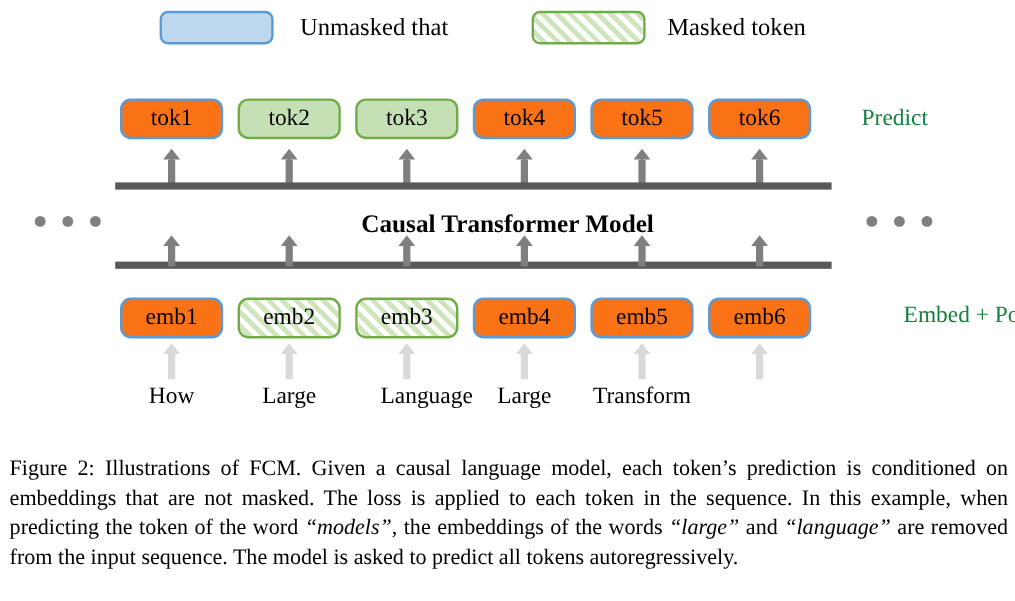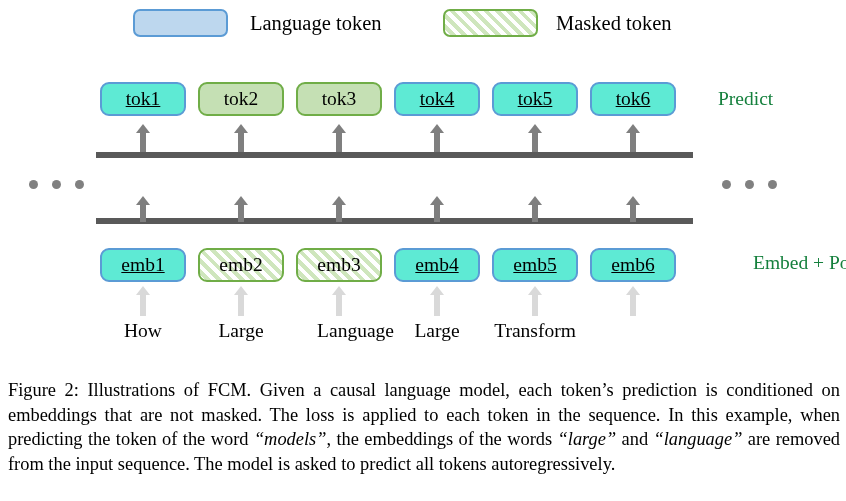--- a/index.html
+++ b/index.html
@@ -40,21 +40,21 @@
   .tokbox{
     position:absolute;
     width:86px;height:34px;
     border-radius:9px;
     box-sizing:border-box;
     font-size:19.5px;
     line-height:30px;
     text-align:center;
     white-space:nowrap;
   }
-  .b-blue{background:#5eead4;border:2.5px solid #5b9bd5;text-decoration:underline;}
+  .b-blue{background:#f97316;border:2.5px solid #5b9bd5;}
   .b-green-solid{background:#c5e0b4;border:2.5px solid #70ad47;}
   .b-green-hatch{
     border:2.5px solid #70ad47;
     background:
       repeating-linear-gradient(45deg,
         #ffffff 0px, #ffffff 4px,
         #cfe6bd 4px, #cfe6bd 8px);
   }
 
   
@@ -131,21 +131,21 @@
     text-align:justify;
   }
   #caption i{font-style:italic;}
 </style>
 </head>
 <body>
 
 <div id="figure">
 
   <div class="legend-swatch sw-blue"></div>
-  <div class="legend-label lg-unmasked">Language token</div>
+  <div class="legend-label lg-unmasked">Unmasked that</div>
 
   <div class="legend-swatch sw-green"></div>
   <div class="legend-label lg-masked">Masked token</div>
 
   <div class="tokbox b-blue" style="left:100px;top:82px;">tok1</div>
   <div class="tokbox b-green-solid" style="left:198px;top:82px;">tok2</div>
   <div class="tokbox b-green-solid" style="left:296px;top:82px;">tok3</div>
   <div class="tokbox b-blue" style="left:394px;top:82px;">tok4</div>
   <div class="tokbox b-blue" style="left:492px;top:82px;">tok5</div>
   <div class="tokbox b-blue" style="left:590px;top:82px;">tok6</div>
@@ -178,20 +178,21 @@
       <div class="stem" style="top:9px;height:20px;"></div>
   </div>
   <div class="arrow ar-dark" style="left:626px;top:124px;height:29px;">
     <div class="head"></div>
       <div class="stem" style="top:9px;height:20px;"></div>
   </div>
 
   <div class="bar bar-top"></div>
   <div class="bar bar-bottom"></div>
 
+  <div class="ct-title">Causal Transformer Model</div>
 
   <div class="dots dots-left">
     <span></span>
     <span></span>
     <span></span>
   </div>
   <div class="dots dots-right">
     <span></span>
     <span></span>
     <span></span>

